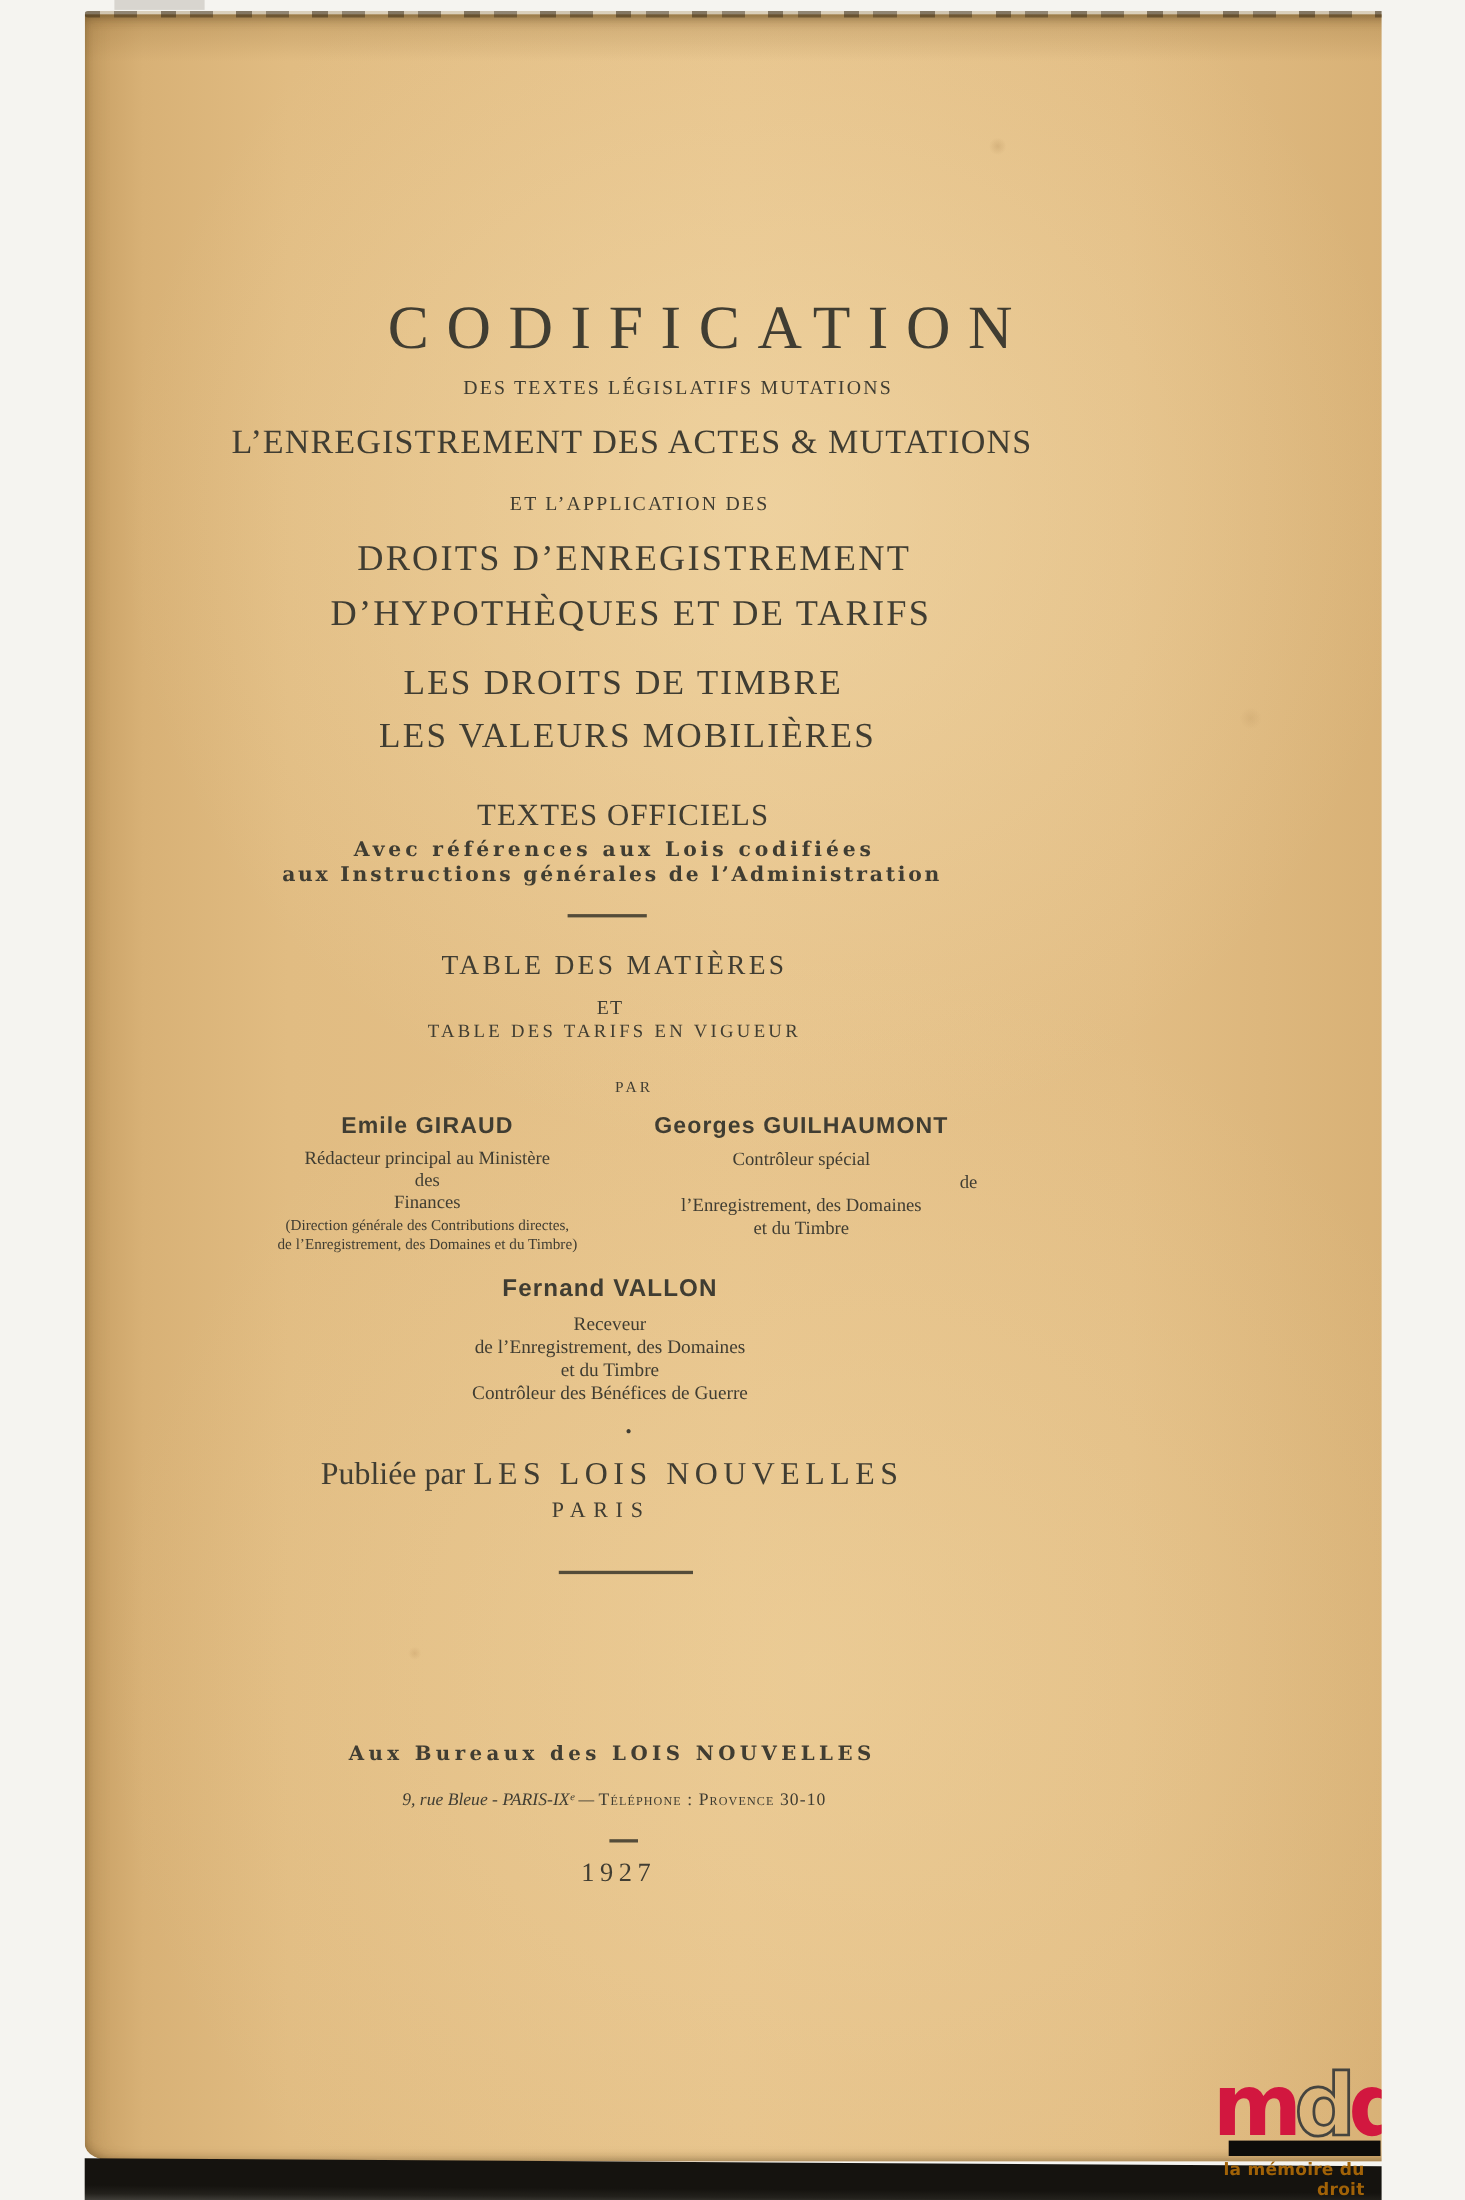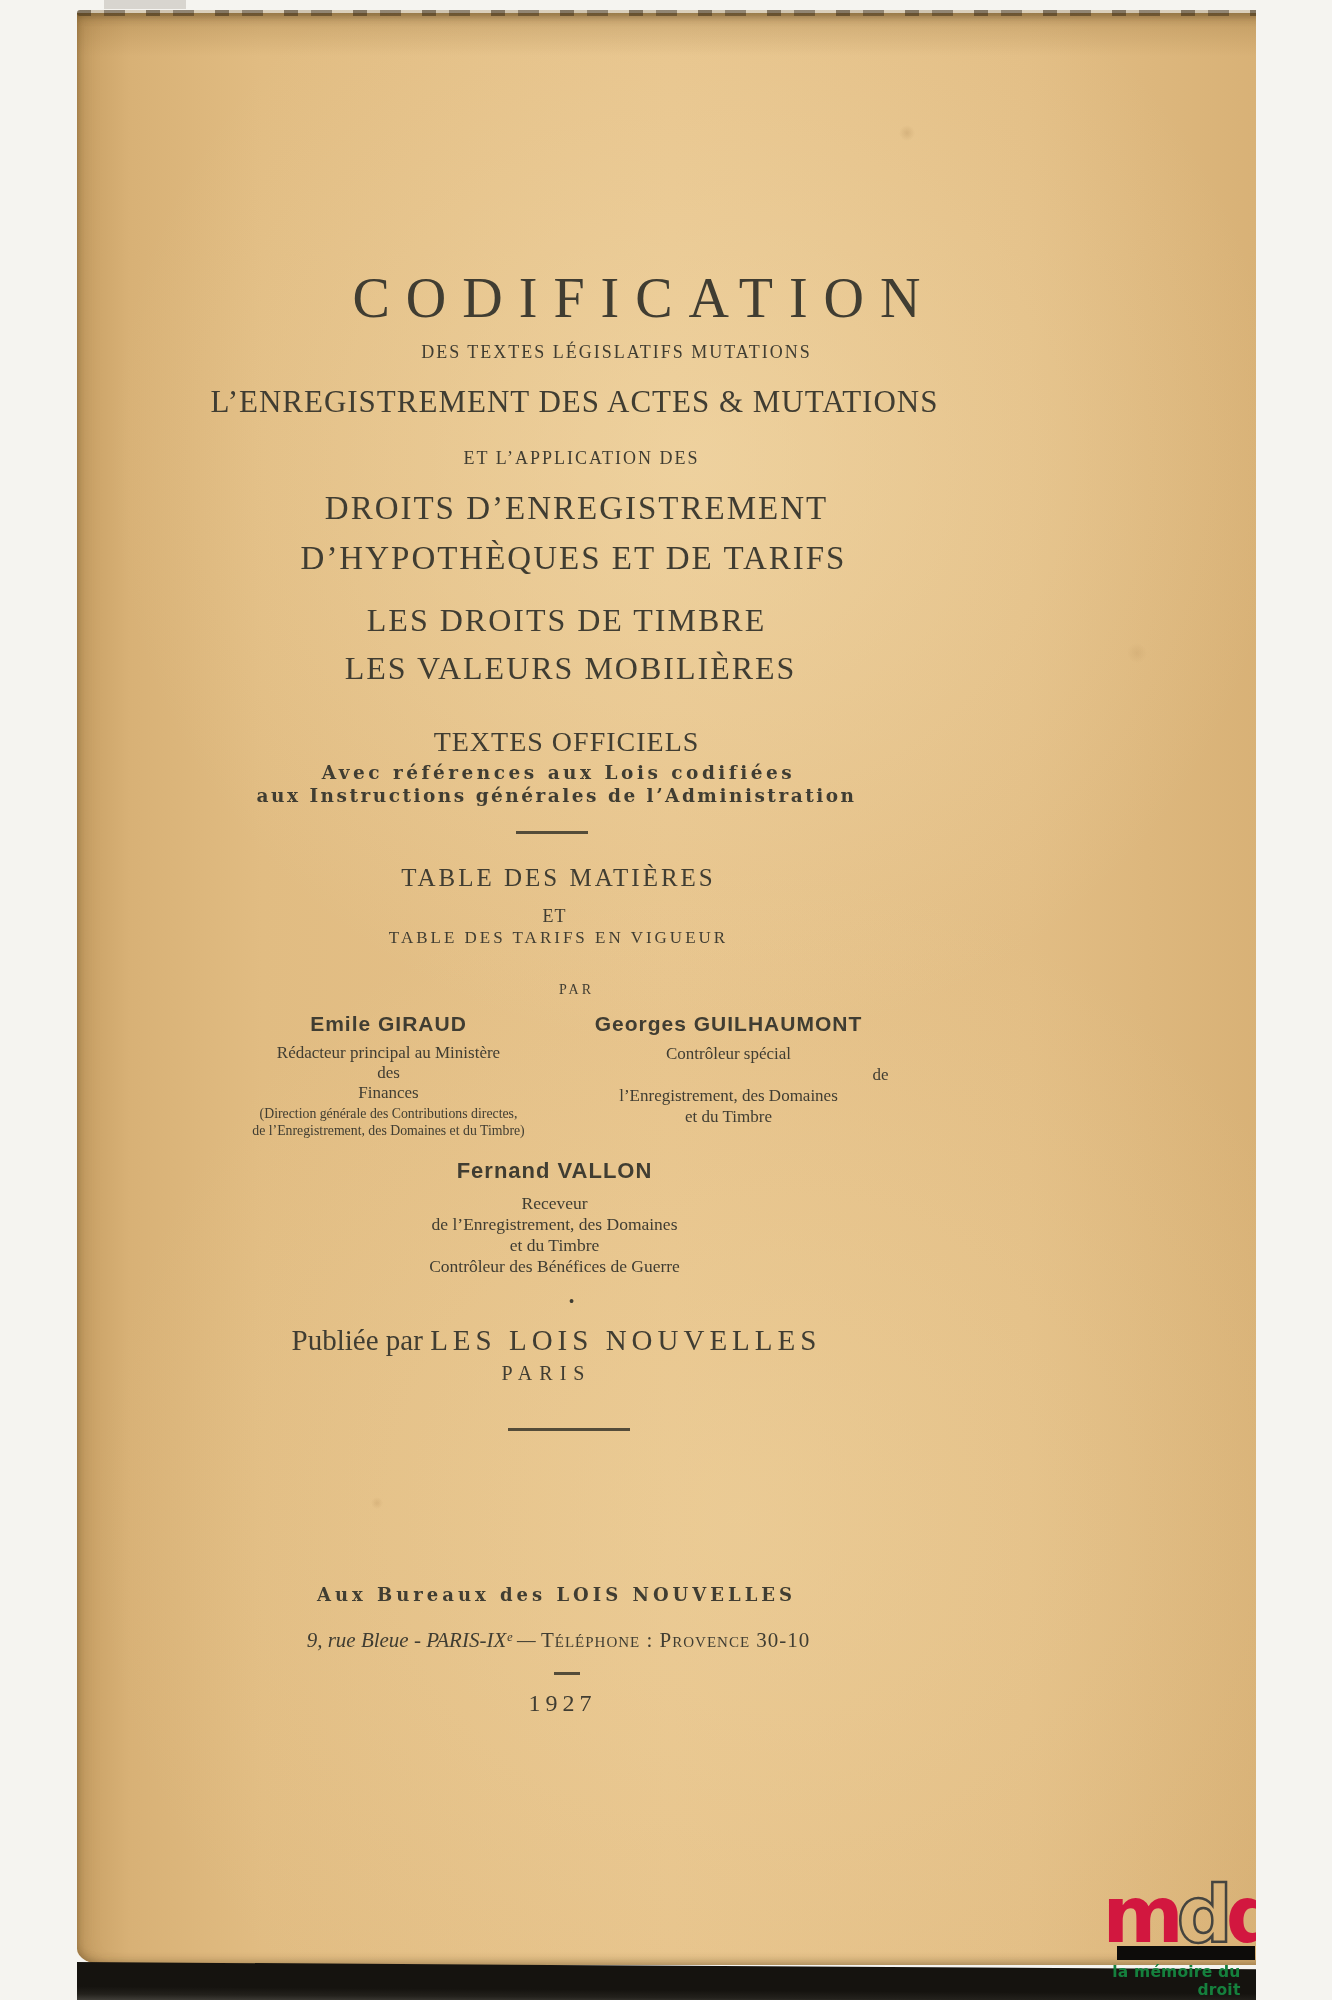--- a/index.html
+++ b/index.html
@@ -38,21 +38,21 @@
   .col .dl{font-size:17px;line-height:20px;}
   .col .sm{font-size:13.8px;line-height:16.5px;}
   .smallcaps{font-variant:small-caps;}
   .it{font-style:italic;}
   
   .mdd{position:absolute;right:1px;bottom:1px;width:152px;z-index:6;text-align:right;
        font-family:"DejaVu Sans",sans-serif;}
   .mdd-word{font-size:78px;font-weight:bold;line-height:.72;letter-spacing:-7px;color:#d2173f;}
   .mdd-word .hollow{color:transparent;-webkit-text-stroke:2.5px #45443f;}
   .mdd-bar{width:138px;height:14px;background:#0d0c0a;margin:3px 0 3px auto;}
-  .mdd-tag{font-size:15.5px;font-weight:bold;color:#15803d;letter-spacing:.2px;padding-right:14px;}
+  .mdd-tag{font-size:15.5px;font-weight:bold;color:#a16207;letter-spacing:.2px;padding-right:14px;}
 </style>
 </head>
 <body>
 
 <div id="canvas">
 
   <div class="tab"></div>
   <div class="paper"></div>
   <div class="torn"></div>
 
@@ -102,21 +102,21 @@
   <div class="line ser" style="left:495px;top:1293px;font-size:16px;">•</div>
 
   <div class="line ser" style="left:480px;top:1324px;font-size:29px;">
     <span>Publiée par </span><span style="letter-spacing:5px;">LES LOIS NOUVELLES</span>
   </div>
   <div class="line ser" style="left:470px;top:1362px;font-size:20px;letter-spacing:7px;">PARIS</div>
 
   <div class="rule" style="left:492px;top:1428px;width:122px;height:3px;"></div>
 
   <div class="line slab" style="left:480px;top:1584px;font-size:18px;letter-spacing:4px;">Aux Bureaux des LOIS NOUVELLES</div>
-  <div class="line ser" style="left:482px;top:1628px;font-size:21px;">
+  <div class="line ser" style="left:482px;top:1628px;font-size:16px;">
     <span class="it">9, rue Bleue - PARIS-IXᵉ — </span><span class="smallcaps" style="letter-spacing:1px;">Téléphone : Provence 30-10</span>
   </div>
   <div class="rule" style="left:490px;top:1672px;width:26px;height:3px;"></div>
   <div class="line ser" style="left:486px;top:1690px;font-size:24px;letter-spacing:5px;">1927</div>
 
   <div class="band"></div>
 
   <div class="mdd">
     <div class="mdd-word"><span>m</span><span class="hollow">d</span><span>d</span></div>
     <div class="mdd-bar"></div>

